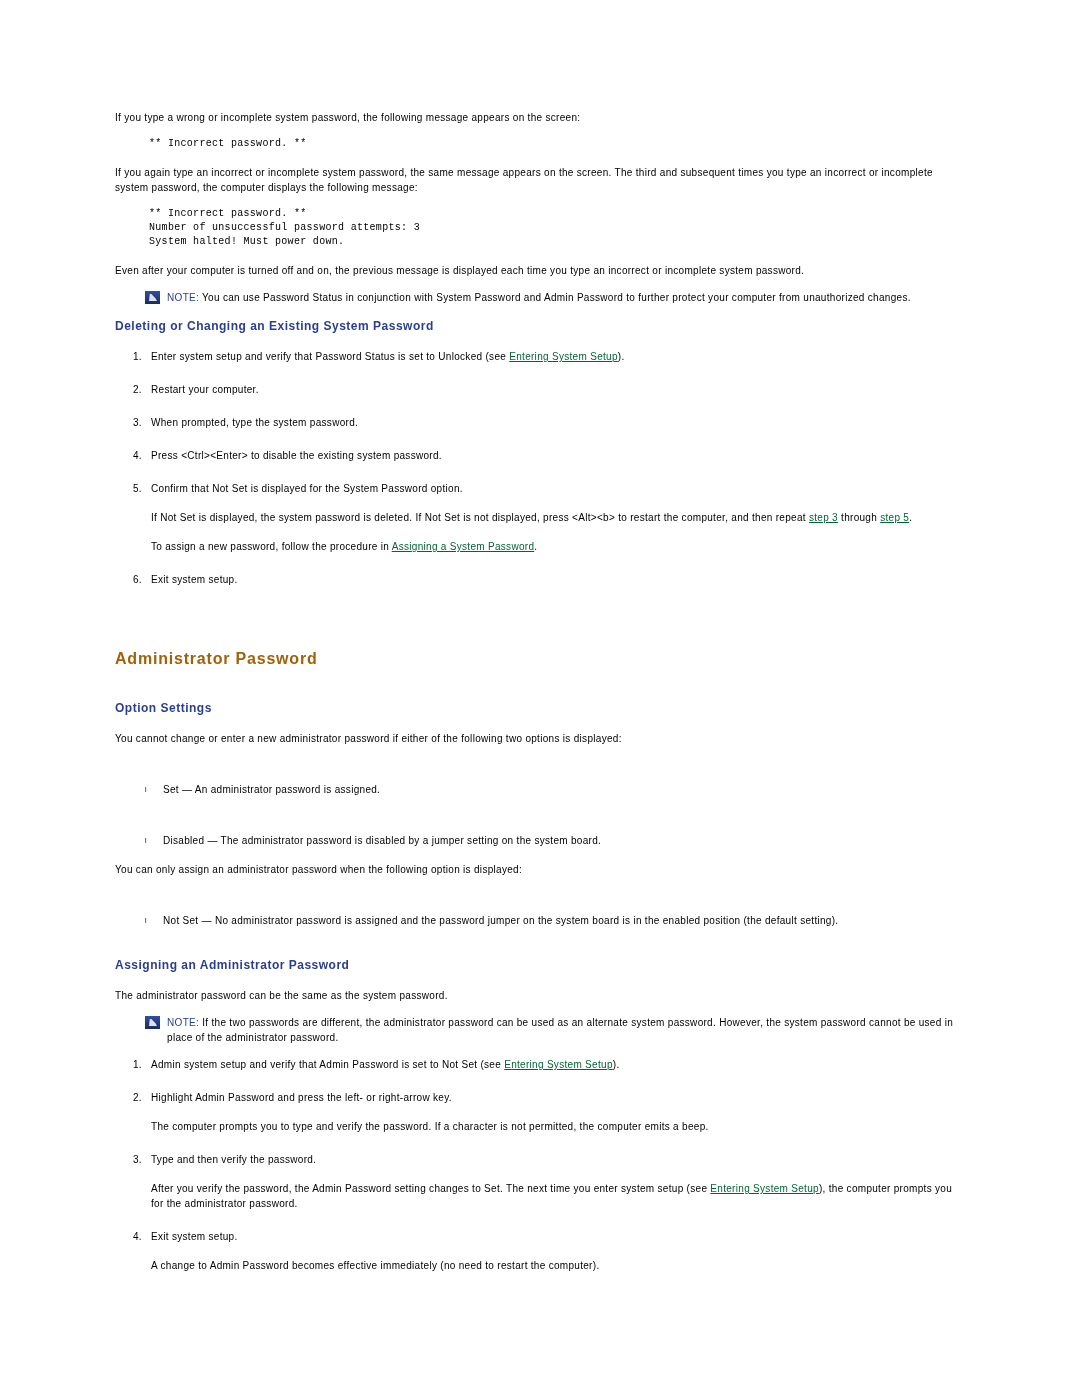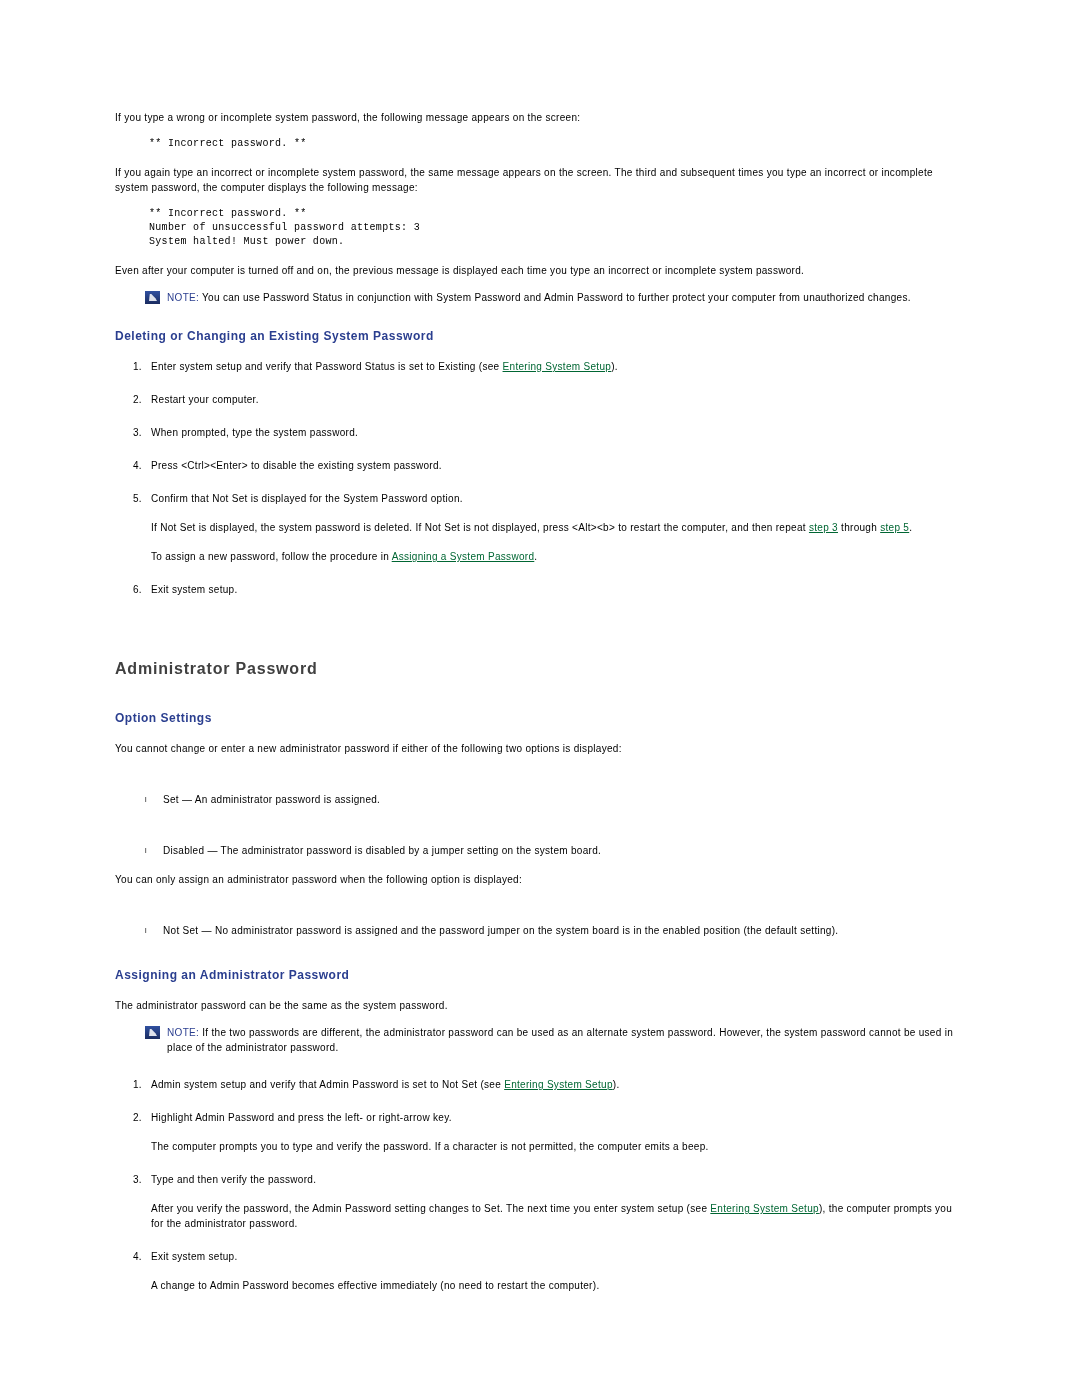--- a/index.html
+++ b/index.html
@@ -18,21 +18,21 @@
   pre {
     font-family: "Courier New", monospace;
     font-size: 10px;
     margin: 6px 0 14px 34px;
     line-height: 1.4;
     letter-spacing: 0.3px;
   }
   h2 {
     font-size: 16px;
     font-weight: bold;
-    color: #404040;
+    color: #a16207;
     margin: 60px 0 22px 0;
     letter-spacing: 0.8px;
   }
   h3 {
     font-size: 12px;
     font-weight: bold;
     color: #2a3e8f;
     margin: 28px 0 14px 0;
     letter-spacing: 0.5px;
   }
@@ -94,21 +94,21 @@
     width: calc(100% - 28px);
   }
   .note-label {
     color: #2a3e8f;
   }
   a.link {
     color: #006633;
     text-decoration: underline;
   }
   .bold { font-weight: normal; }
-  .sp1 { margin-top: 22px; }
+  .sp1 { margin-top: 12px; }
 </style>
 </head>
 <body>
 
 <p>If you type a wrong or incomplete system password, the following message appears on the screen:</p>
 <pre>** Incorrect password. **</pre>
 <p>If you again type an incorrect or incomplete system password, the same message appears on the screen. The third and subsequent times you type an incorrect or incomplete system password, the computer displays the following message:</p>
 <pre>** Incorrect password. **
 Number of unsuccessful password attempts: 3
 System halted! Must power down.</pre>
@@ -118,21 +118,21 @@
   <span class="note-icon"></span>
   <span class="note-body">
     <span class="note-label">NOTE:</span><span> You can use Password Status in conjunction with </span><span class="bold">System Password</span><span> and </span><span class="bold">Admin Password</span><span> to further protect your computer from unauthorized changes.</span>
   </span>
 </div>
 
 <h3 class="sp1">Deleting or Changing an Existing System Password</h3>
 
 <ol>
   <li>
-    <span>Enter system setup and verify that Password Status is set to Existing (see </span><a class="link">Entering System Setup</a><span>).</span>
+    <span>Enter system setup and verify that Password Status is set to Unlocked (see </span><a class="link">Entering System Setup</a><span>).</span>
   </li>
   <li>Restart your computer.</li>
   <li>When prompted, type the system password.</li>
   <li>Press &lt;Ctrl&gt;&lt;Enter&gt; to disable the existing system password.</li>
   <li>
     <span>Confirm that Not Set is displayed for the </span><span class="bold">System Password</span><span> option.</span>
     <p>
       <span>If Not Set is displayed, the system password is deleted. If Not Set is not displayed, press &lt;Alt&gt;&lt;b&gt; to restart the computer, and then repeat </span><a class="link">step 3</a><span> through </span><a class="link">step 5</a><span>.</span>
     </p>
     <p>

